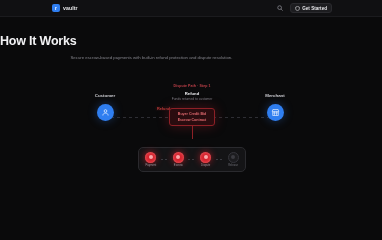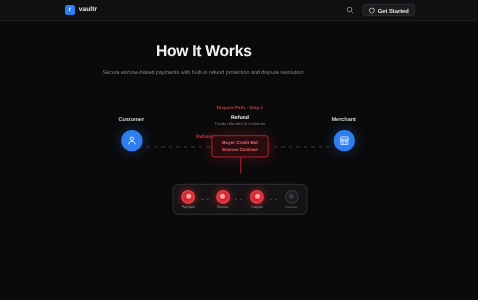--- a/index.html
+++ b/index.html
@@ -37,21 +37,21 @@
     color:#8b8b93;
   }
   .cta {
     display:flex; align-items:center; gap:2.5px;
     background:#1d1d20; border:1px solid #2a2a2e;
     border-radius:3px; padding:1.5px 4px;
   }
   .cta-label { font-size:4.6px; color:#e3e3e6; font-weight:600; white-space:nowrap; }
 
   
-  .hero { position:absolute; top:34px; left:0; width:326px; text-align:center; }
+  .hero { position:absolute; top:34px; left:0; width:326px; text-align:left; }
   .hero-title {
     font-size:12.5px; font-weight:700; color:#f2f2f4; letter-spacing:-.2px;
   }
   .hero-sub {
     margin:6px auto 0; width:185px;
     font-size:4.3px; line-height:1.75; color:#85858d;
   }
 
   
   .diagram { position:absolute; top:84px; left:0; width:382px; height:60px; }

